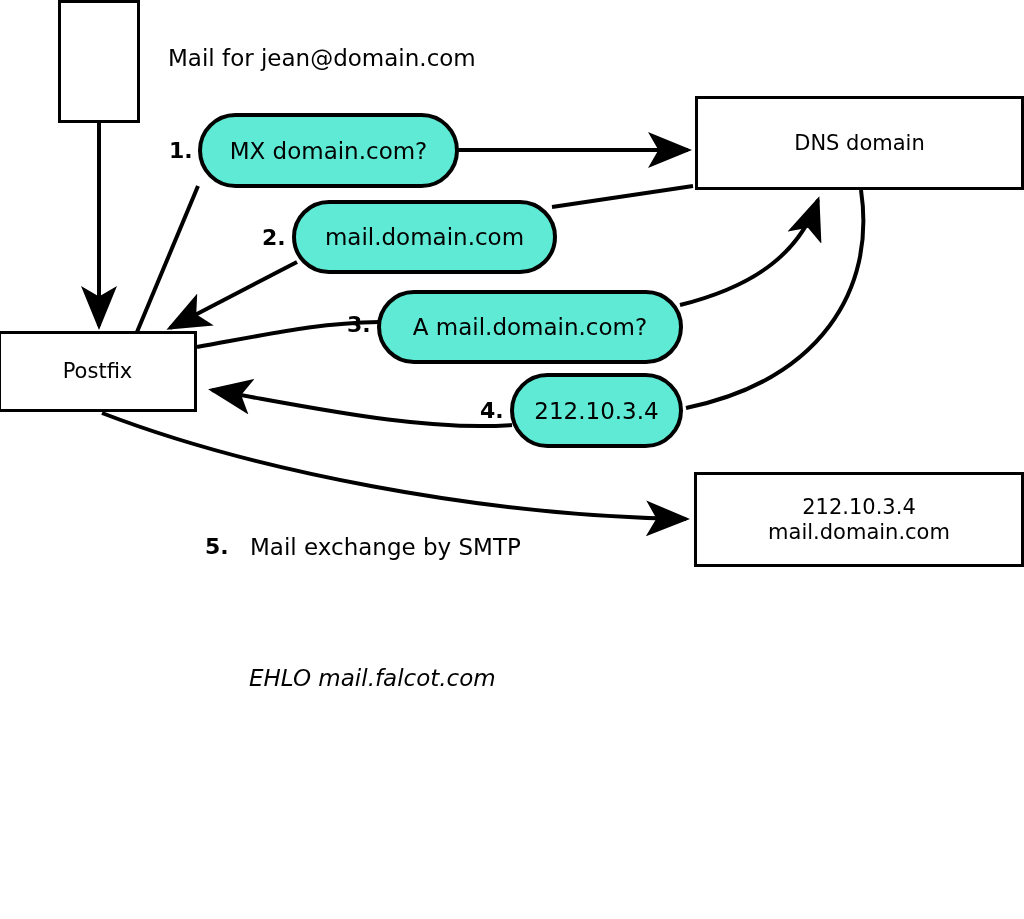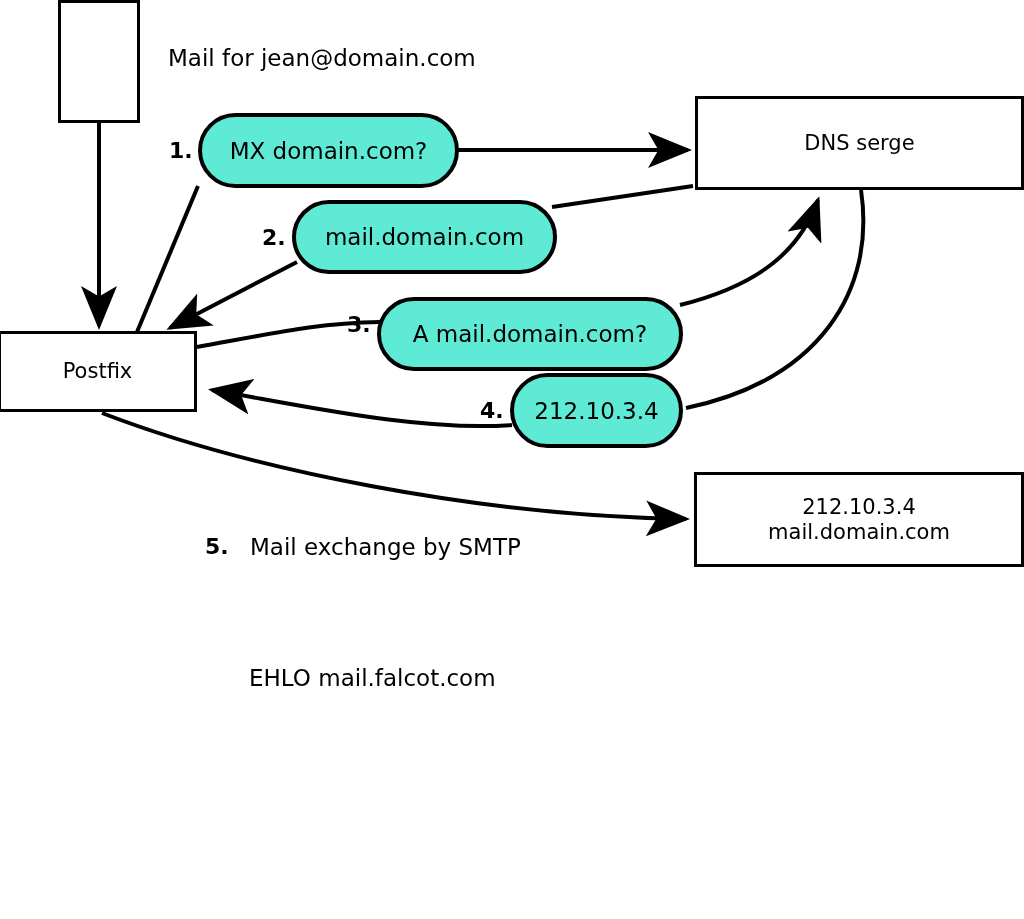--- a/index.html
+++ b/index.html
@@ -66,21 +66,21 @@
     white-space: nowrap;
     z-index: 2;
   }
   .smtp-block {
     position: absolute;
     font-size: 23px;
     line-height: 32px;
     white-space: pre;
     z-index: 2;
   }
-  .smtp-line { display: block; height: 32px; }
+  .smtp-line { display: block; height: 32px; font-style: italic; }
 </style>
 </head>
 <body>
 
 <div id="canvas">
 
   <svg class="layer" viewBox="0 0 1024 919" xmlns="http://www.w3.org/2000/svg">
     <defs>
       <marker id="arrowhead" markerWidth="11" markerHeight="9" refX="10" refY="4.5" orient="auto" markerUnits="strokeWidth">
         <path d="M0,0 L11,4.5 L0,9 L2.6,4.5 Z" fill="#000000"></path>
@@ -110,37 +110,37 @@
 
   <div class="node-box" style="left:58px; top:0px; width:82px; height:123px;">
     <span></span>
   </div>
 
   <div class="node-box" style="left:-2px; top:331px; width:199px; height:81px;">
     <span>Postfix</span>
   </div>
 
   <div class="node-box" style="left:695px; top:96px; width:329px; height:94px;">
-    <span>DNS serge</span>
+    <span>DNS domain</span>
   </div>
 
   <div class="node-box" style="left:694px; top:472px; width:330px; height:95px;">
     <span>212.10.3.4</span>
     <span>mail.domain.com</span>
   </div>
 
   <div class="pill" style="left:198px; top:113px; width:261px; height:75px;">
     <span>MX domain.com?</span>
   </div>
 
   <div class="pill" style="left:292px; top:200px; width:265px; height:74px;">
     <span>mail.domain.com</span>
   </div>
 
-  <div class="pill" style="left:377px; top:297px; width:306px; height:74px;">
+  <div class="pill" style="left:377px; top:290px; width:306px; height:74px;">
     <span>A mail.domain.com?</span>
   </div>
 
   <div class="pill" style="left:510px; top:373px; width:173px; height:75px;">
     <span>212.10.3.4</span>
   </div>
 
   <div class="step-num" style="left:169px; top:138px;">1.</div>
   <div class="step-num" style="left:262px; top:225px;">2.</div>
   <div class="step-num" style="left:347px; top:312px;">3.</div>

